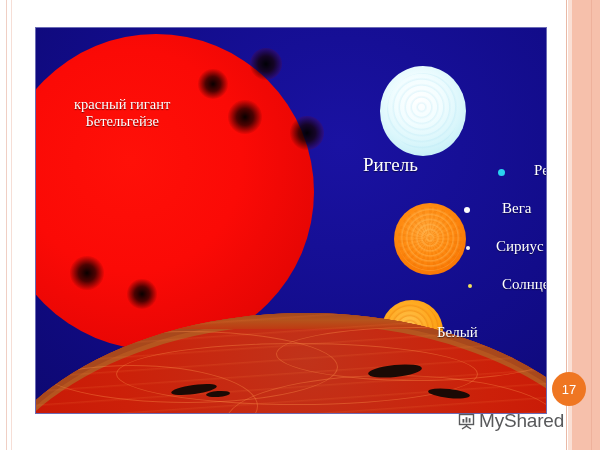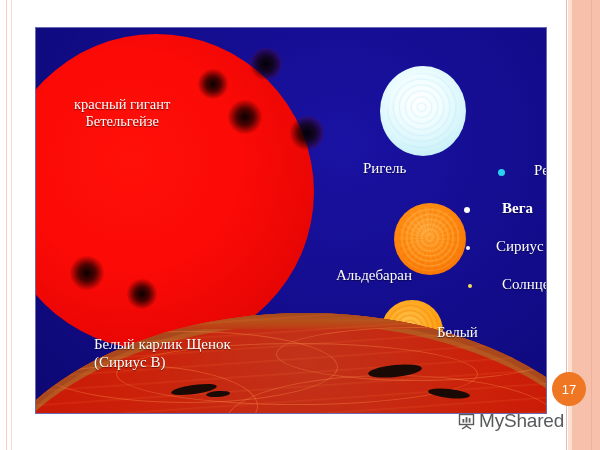--- a/index.html
+++ b/index.html
@@ -207,22 +207,22 @@
     text-shadow: 0 1px 1px rgba(0,0,0,0.55);
   }
   .lbl-betelgeuse {
     left: 38px;
     top: 68px;
     font-size: 14.5px;
     text-align: center;
   }
   .lbl-rigel {
     left: 327px;
-    top: 132px;
-    font-size: 15px;
+    top: 126px;
+    font-size: 19px;
   }
   .lbl-aldebaran {
     left: 300px;
     top: 239px;
     font-size: 15px;
   }
   .lbl-arcturus {
     left: 401px;
     top: 296px;
     font-size: 15px;
@@ -344,35 +344,32 @@
           <div class="sg-spot" style="left: 392px; top: 52px; width: 54px; height: 12px; transform: rotate(-6deg);"></div>
           <div class="sg-spot" style="left: 452px; top: 76px; width: 42px; height: 9px; transform: rotate(6deg);"></div>
         </div>
     </div>
 
     <div class="label lbl-betelgeuse">красный гигант
 Бетельгейзе</div>
 
     <div class="label lbl-rigel">Ригель</div>
 
-    <div class="label lbl-aldebaran">Альдебаран</div>
 
     <div class="label lbl-arcturus">Белый</div>
 
-    <div class="label lbl-dwarf">Белый карлик Щенок
-(Сириус В)</div>
 
     <div class="star-list" id="star-list">
         <div class="star-row">
           <span class="star-dot" style="background: rgb(42, 210, 240); width: 7px; height: 7px; left: 42px; top: 10.5px;"></span>
           <span class="star-name" style="left: 78px; top: 4px;">Регул</span>
         </div>
         <div class="star-row">
           <span class="star-dot" style="background: rgb(253, 253, 253); width: 6px; height: 6px; left: 8px; top: 11px;"></span>
-          <span class="star-name" style="left: 46px; top: 4px; font-weight: bold;">Вега</span>
+          <span class="star-name" style="left: 46px; top: 4px;">Вега</span>
         </div>
         <div class="star-row">
           <span class="star-dot" style="background: rgb(242, 242, 242); width: 4px; height: 4px; left: 10px; top: 12px;"></span>
           <span class="star-name" style="left: 40px; top: 4px; text-align: center;">Сириус</span>
         </div>
         <div class="star-row">
           <span class="star-dot" style="background: rgb(243, 224, 90); width: 4px; height: 4px; left: 12px; top: 12px;"></span>
           <span class="star-name" style="left: 46px; top: 4px;">Солнце</span>
         </div>
       </div>

